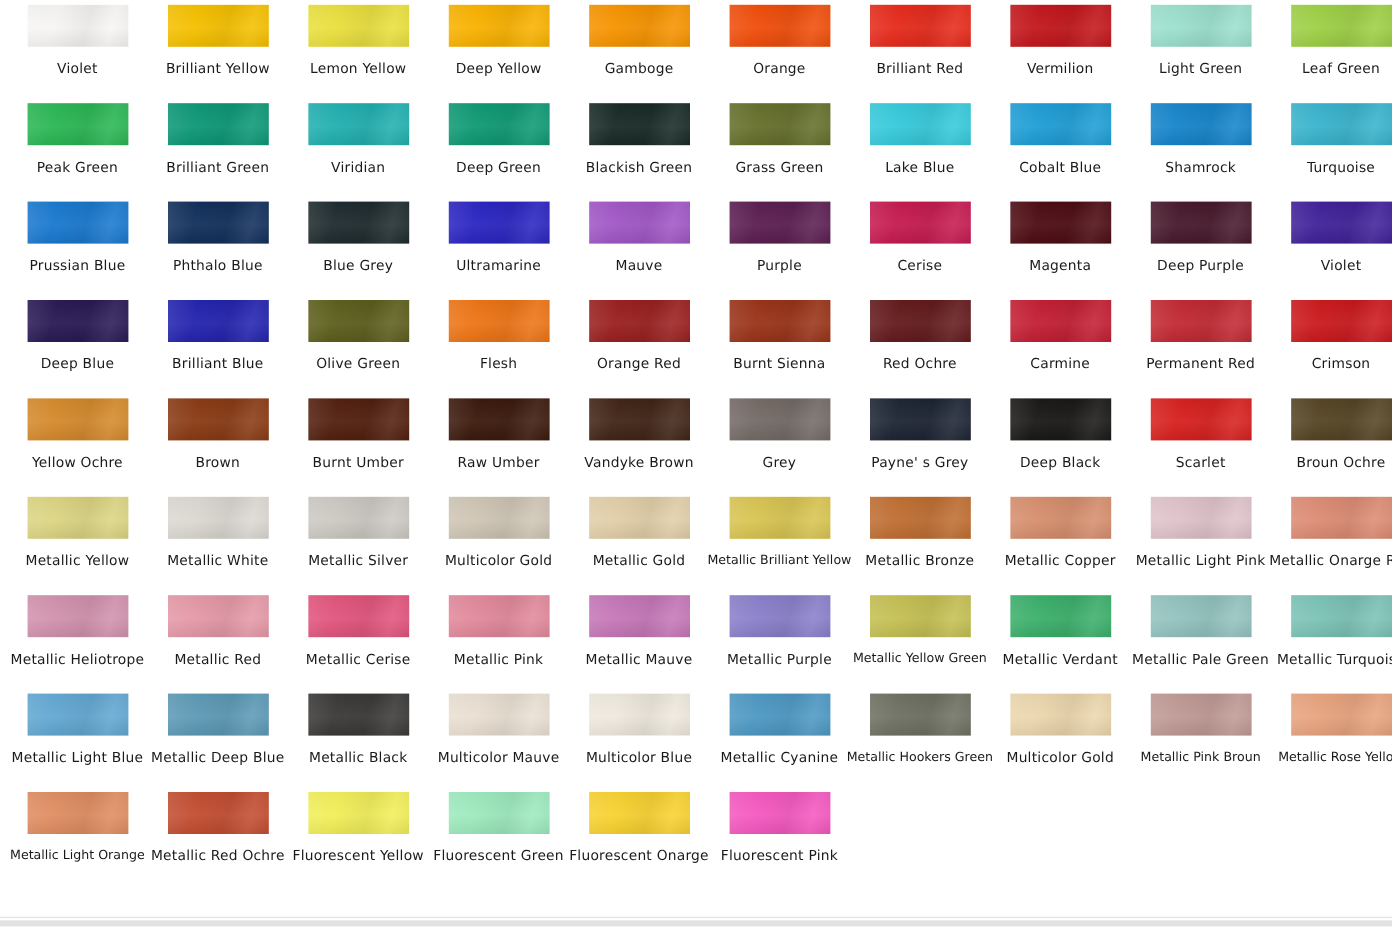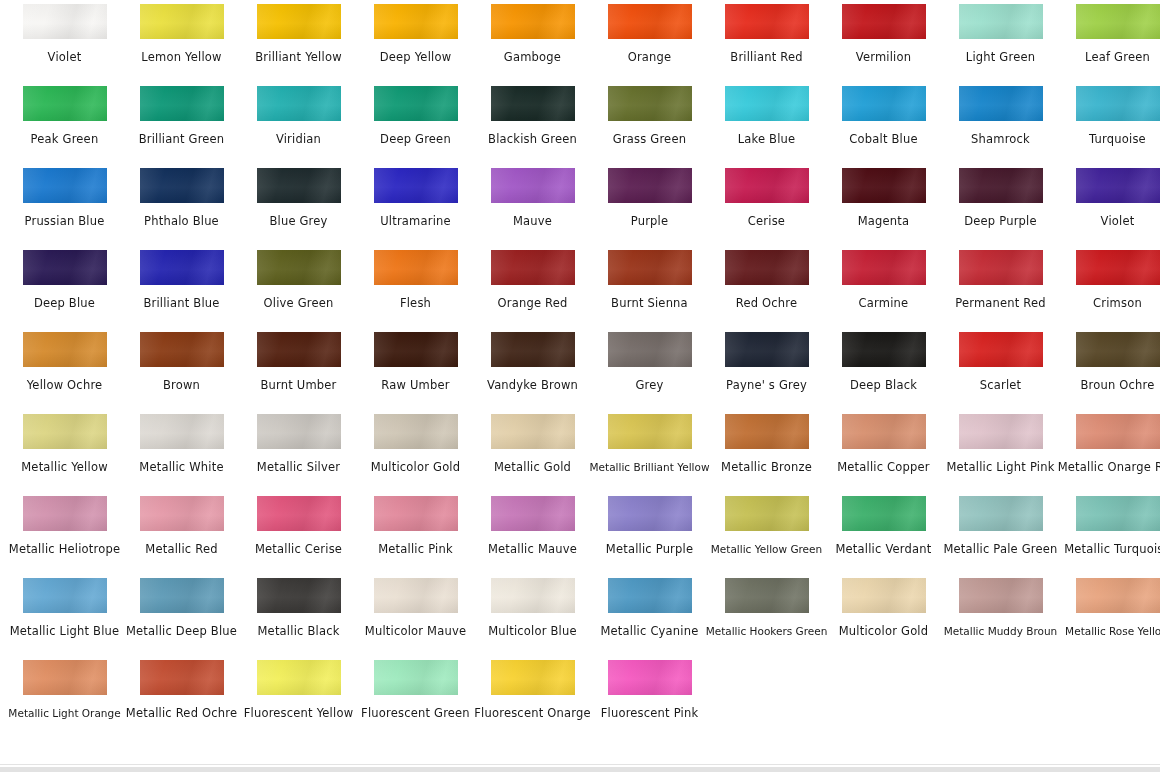--- a/index.html
+++ b/index.html
@@ -96,28 +96,28 @@
 </head>
 <body>
 
 <div id="swatch-chart">
   <div class="swatch-grid">
       <div class="swatch-cell">
         <span class="swatch-chip" style="background-color: rgb(247, 246, 244);"></span>
         <span class="swatch-label">Violet</span>
       </div>
       <div class="swatch-cell">
+        <span class="swatch-chip" style="background-color: rgb(245, 192, 0);"></span>
+        <span class="swatch-label">Brilliant Yellow</span>
+      </div>
+      <div class="swatch-cell">
         <span class="swatch-chip" style="background-color: rgb(234, 224, 62);"></span>
         <span class="swatch-label">Lemon Yellow</span>
       </div>
       <div class="swatch-cell">
-        <span class="swatch-chip" style="background-color: rgb(245, 192, 0);"></span>
-        <span class="swatch-label">Brilliant Yellow</span>
-      </div>
-      <div class="swatch-cell">
         <span class="swatch-chip" style="background-color: rgb(249, 178, 0);"></span>
         <span class="swatch-label">Deep Yellow</span>
       </div>
       <div class="swatch-cell">
         <span class="swatch-chip" style="background-color: rgb(247, 148, 0);"></span>
         <span class="swatch-label">Gamboge</span>
       </div>
       <div class="swatch-cell">
         <span class="swatch-chip" style="background-color: rgb(240, 78, 11);"></span>
         <span class="swatch-label">Orange</span>
@@ -405,21 +405,21 @@
       <div class="swatch-cell">
         <span class="swatch-chip" style="background-color: rgb(110, 113, 98);"></span>
         <span class="swatch-label tiny">Metallic Hookers Green</span>
       </div>
       <div class="swatch-cell">
         <span class="swatch-chip" style="background-color: rgb(236, 215, 174);"></span>
         <span class="swatch-label">Multicolor Gold</span>
       </div>
       <div class="swatch-cell">
         <span class="swatch-chip" style="background-color: rgb(192, 154, 149);"></span>
-        <span class="swatch-label tiny">Metallic Muddy Broun</span>
+        <span class="swatch-label tiny">Metallic Pink Broun</span>
       </div>
       <div class="swatch-cell">
         <span class="swatch-chip" style="background-color: rgb(232, 164, 127);"></span>
         <span class="swatch-label tiny">Metallic Rose Yellow</span>
       </div>
       <div class="swatch-cell">
         <span class="swatch-chip" style="background-color: rgb(224, 142, 98);"></span>
         <span class="swatch-label tiny">Metallic Light Orange</span>
       </div>
       <div class="swatch-cell">

